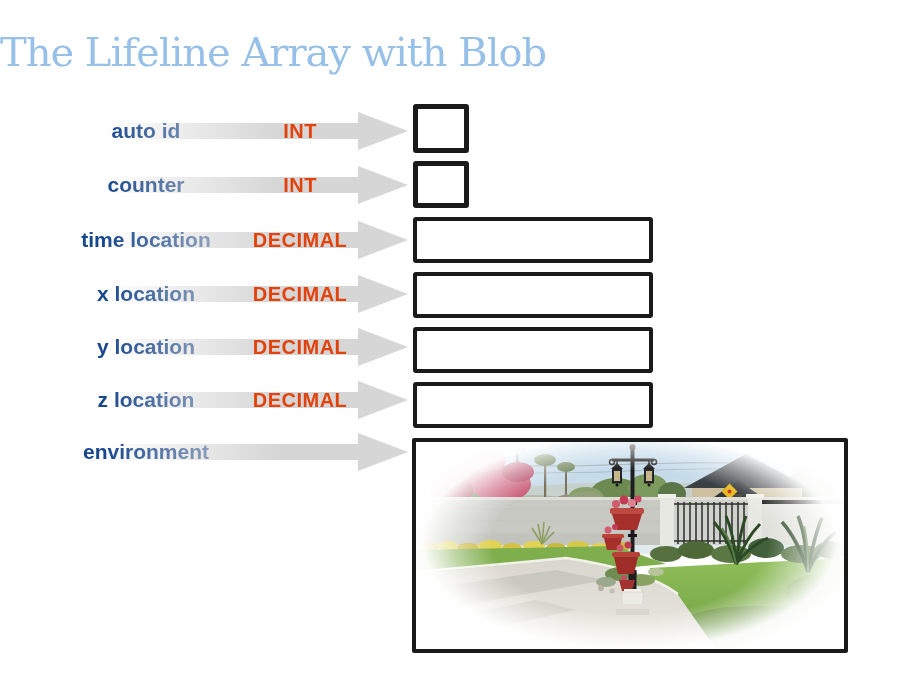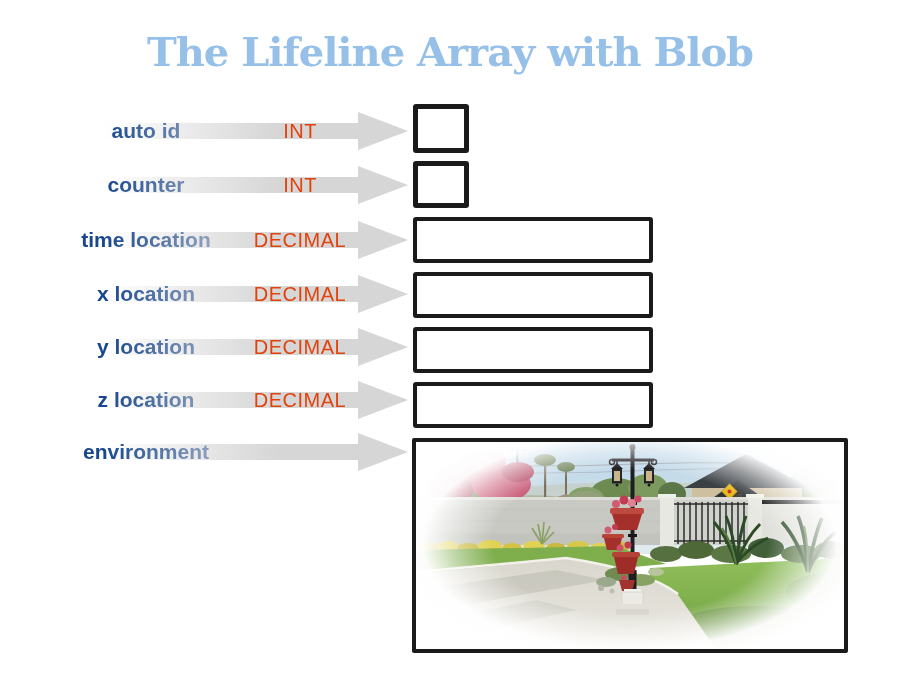--- a/index.html
+++ b/index.html
@@ -5,32 +5,32 @@
   :root{
     --title:#97c0e9; --label:#17478e; --type:#e2430d;
     --arrow:#d6d6d6; --box-border:#1a1a1a; --bg:#ffffff;
   }
   html,body{margin:0;padding:0;background:#888;}
   .slide{
     position:relative;width:900px;height:695px;background:var(--bg);
     overflow:hidden;font-family:"Liberation Sans",sans-serif;margin:0 auto;
   }
   .title{
-    position:absolute;left:0;top:28px;width:900px;text-align:center;
+    position:absolute;left:0;top:28px;width:900px;text-align:left;
     font-family:"DejaVu Serif","Liberation Serif",serif;
-    font-weight:bold;font-size:40px;line-height:48px;letter-spacing:-1px;
+    font-weight:normal;font-size:40px;line-height:48px;letter-spacing:-1px;
     color:var(--title);
   }
   .lbl{
     position:absolute;left:26px;width:240px;text-align:center;
     font-size:21px;font-weight:bold;color:var(--label);line-height:26px;
   }
   .typ{
     position:absolute;left:230px;width:140px;text-align:center;
-    font-size:20px;font-weight:normal;color:var(--type);line-height:24px;
+    font-size:20px;font-weight:bold;color:var(--type);line-height:24px;
     letter-spacing:.5px;z-index:3;
   }
   .shaft{
     position:absolute;left:104px;width:256px;height:16px;z-index:2;
     background:linear-gradient(to right, rgba(214,214,214,0) 0%, rgba(214,214,214,.45) 30%, #d6d6d6 68%);
   }
   .head{
     position:absolute;left:358px;width:0;height:0;z-index:2;
     border-left:50px solid var(--arrow);
     border-top:19px solid transparent;border-bottom:19px solid transparent;

